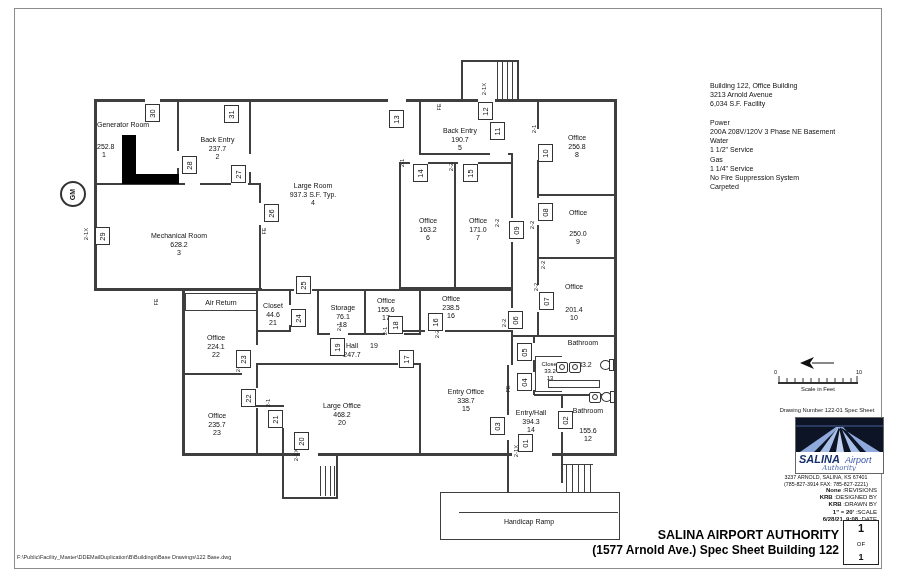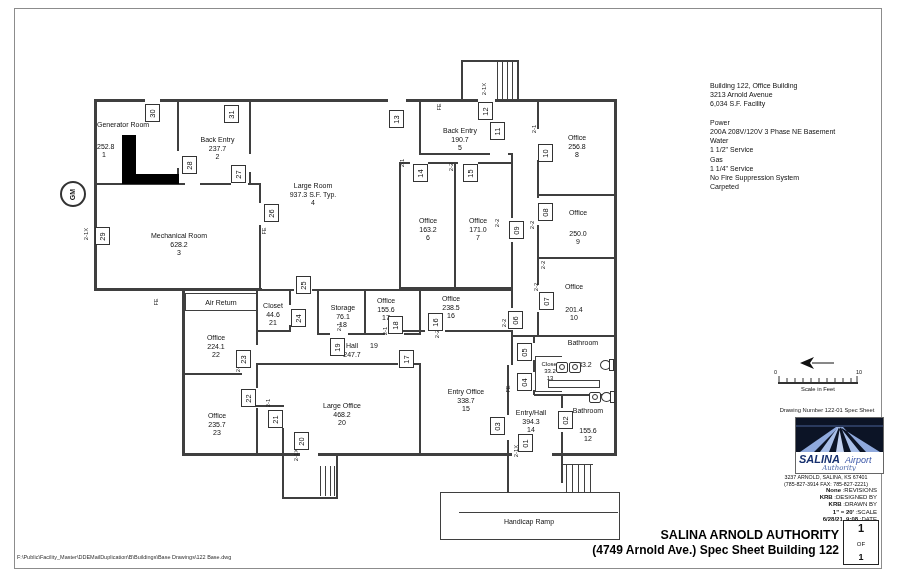--- a/index.html
+++ b/index.html
@@ -484,22 +484,22 @@
 
 <div class="rev">
   <div><b>None</b><span> :REVISIONS</span></div>
   <div><b>KRB</b><span> :DESIGNED BY</span></div>
   <div><b>KRB</b><span> :DRAWN BY</span></div>
   <div><b>1" = 20'</b><span> :SCALE</span></div>
   <div><b>6/28/21, 9:08</b><span> :DATE</span></div>
 </div>
 
 <div class="ttl">
-  <div class="l1">SALINA ARNOLD AUTHORITY</div>
-  <div class="l2">(4749 Arnold Ave.) Spec Sheet Building 122</div>
+  <div class="l1">SALINA AIRPORT AUTHORITY</div>
+  <div class="l2">(1577 Arnold Ave.) Spec Sheet Building 122</div>
 </div>
 
 <div class="snum">
   <div class="b1">1</div>
   <div class="b2">OF</div>
   <div class="b3">1</div>
 </div>
 
 <div class="fpath">F:\Public\Facility_Master\DDEMailDuplication\B\Buildings\Base Drawings\122 Base.dwg</div>
 

